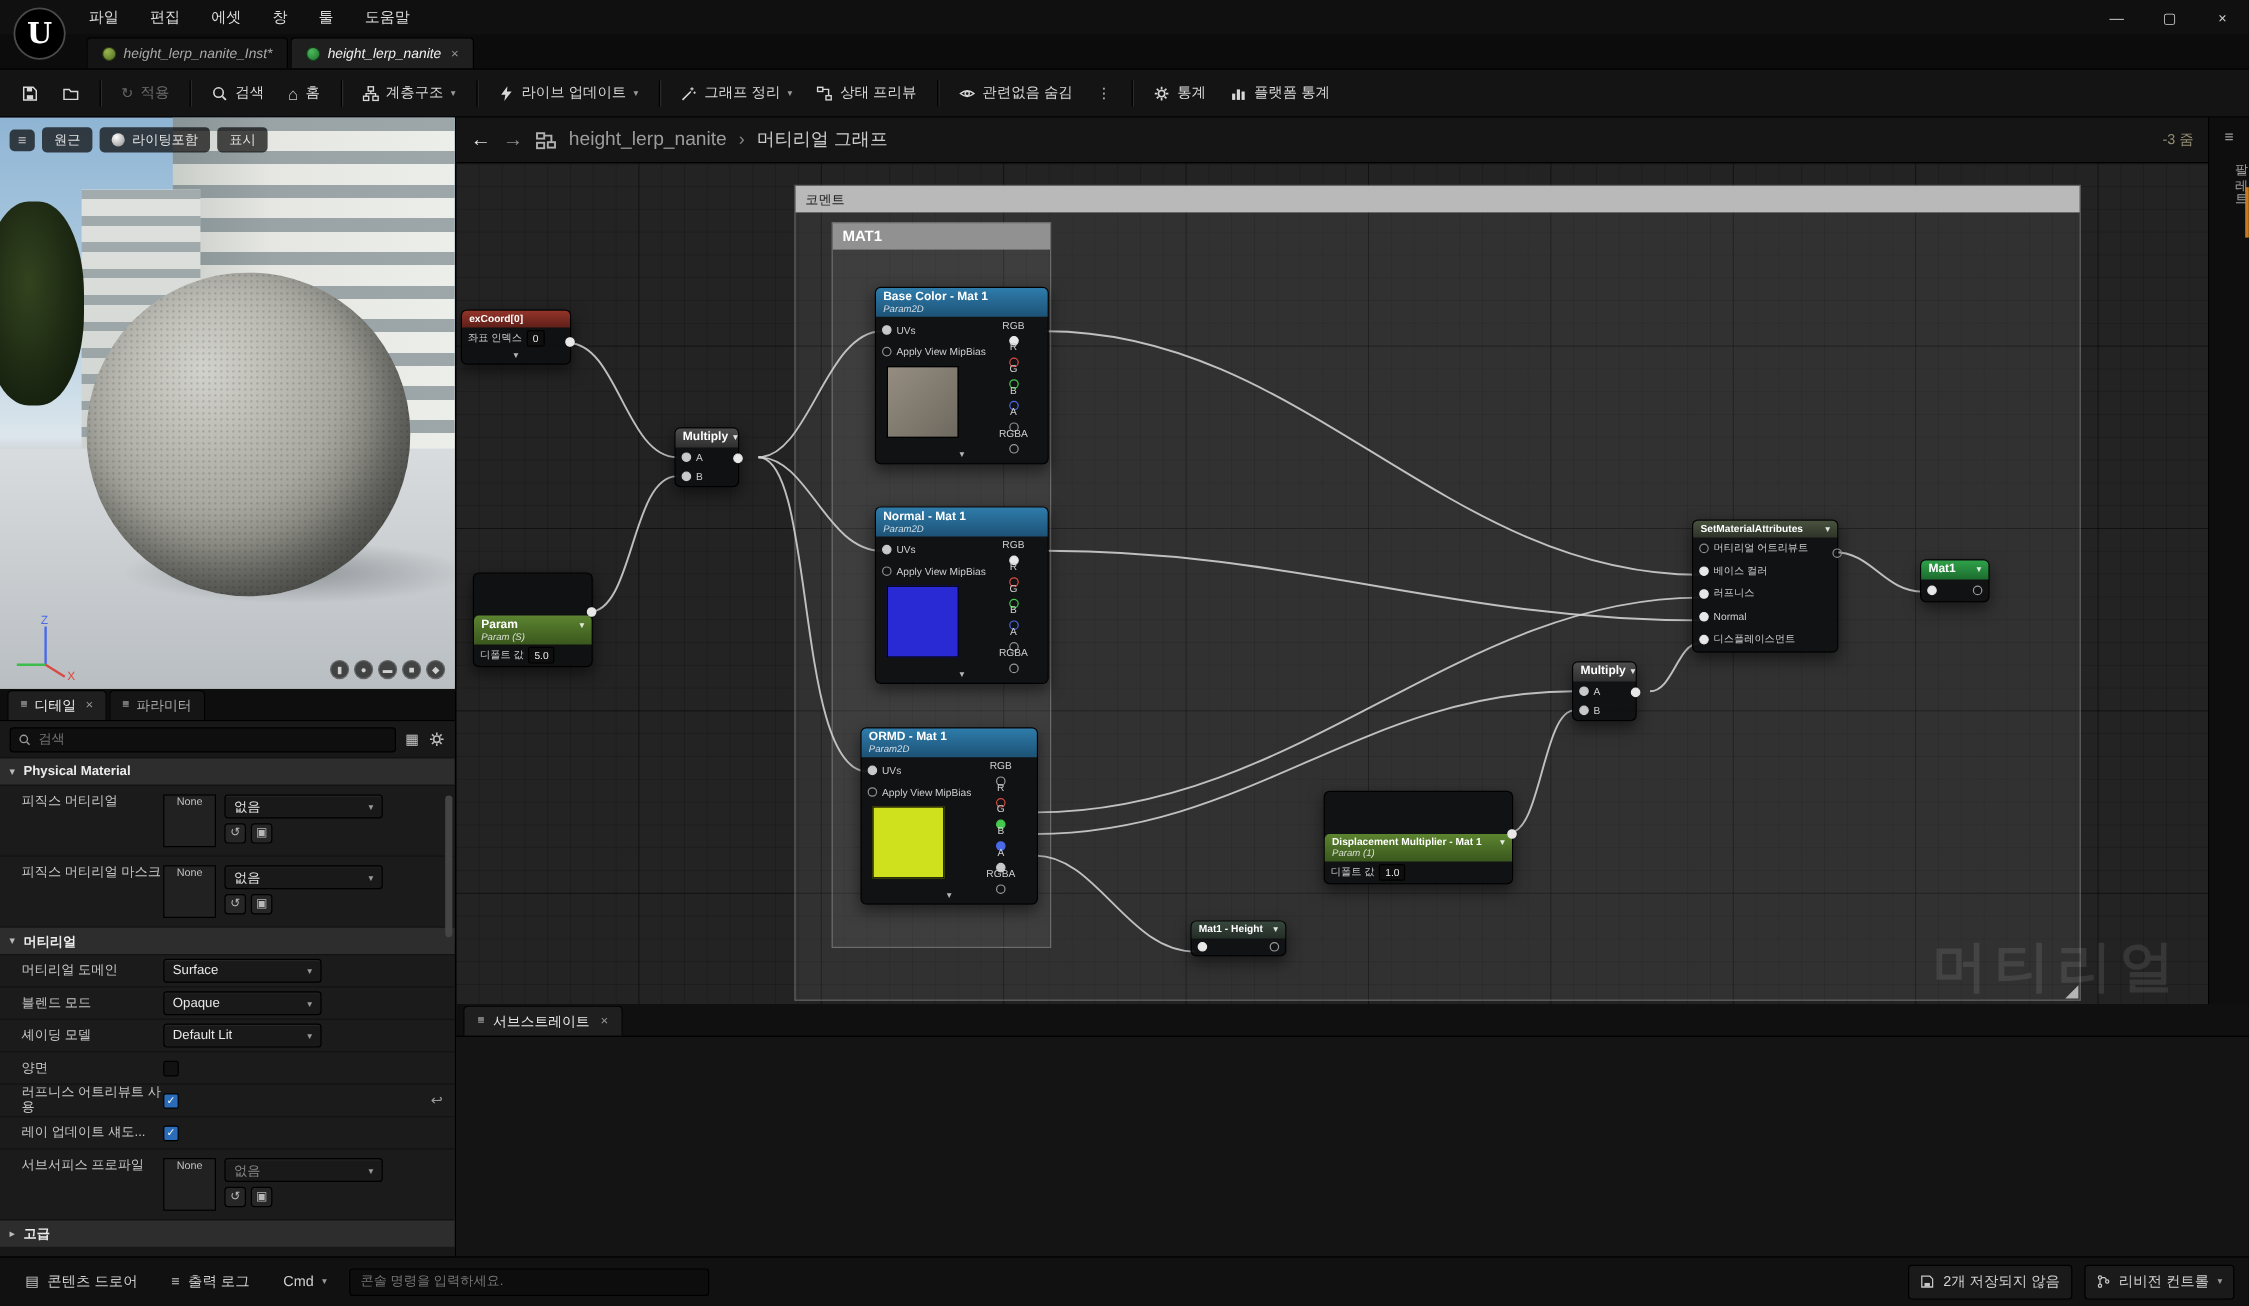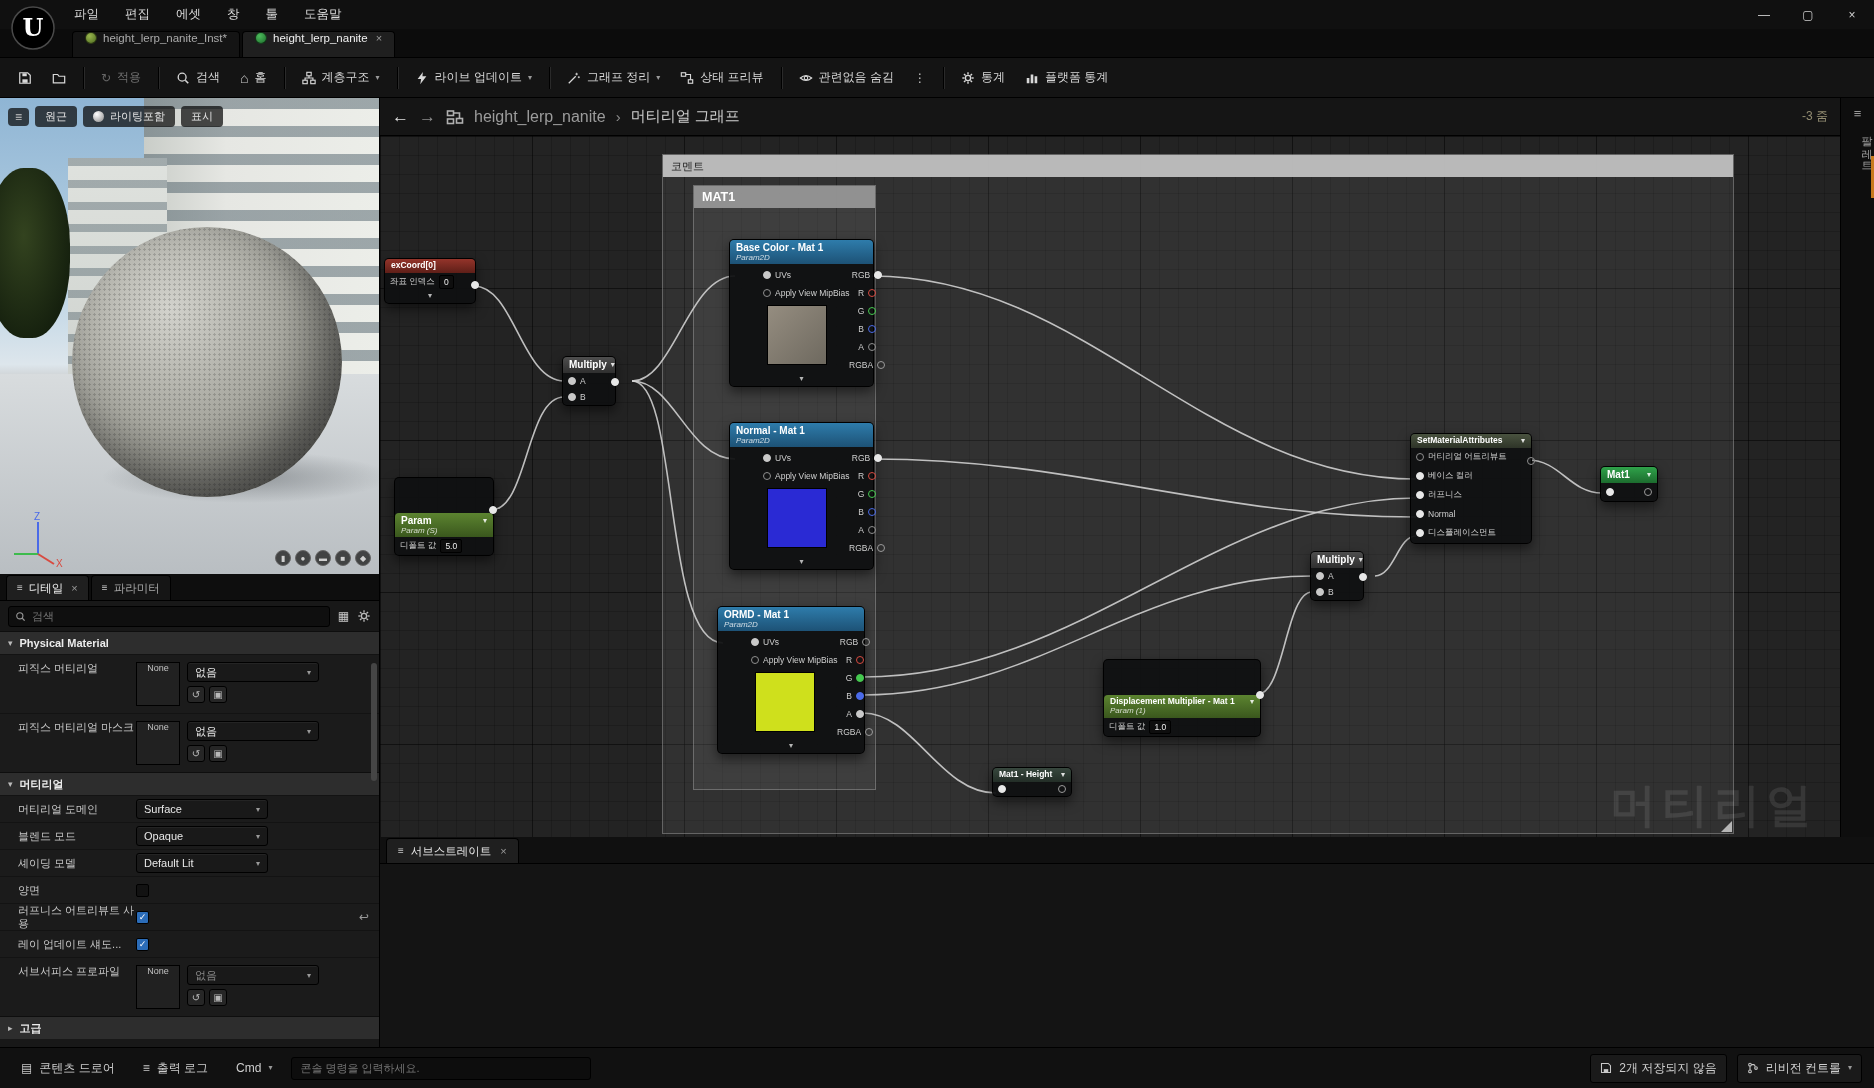--- a/index.html
+++ b/index.html
@@ -11,21 +11,21 @@
   
   #titlebar{position:absolute;top:0;left:0;right:0;height:29px;background:#101010;display:flex;align-items:center;}
   #ue-logo{position:absolute;left:10px;top:5px;width:46px;height:46px;z-index:20;}
   #menu{display:flex;gap:26px;margin-left:74px;font-size:12.5px;color:#dcdcdc;}
   #menu span{cursor:default;}
   #win-controls{margin-left:auto;display:flex;gap:0;}
   #win-controls span{width:44px;height:29px;display:flex;align-items:center;justify-content:center;font-size:12px;color:#cfcfcf;}
 
   
   #tabbar{position:absolute;top:29px;left:0;right:0;height:28px;background:#0c0c0c;display:flex;align-items:flex-end;padding-left:72px;gap:2px;}
-  .atab{display:flex;align-items:flex-start;gap:6px;height:26px;padding:0 12px;font-size:11.5px;background:#141414;color:#ababab;border:1px solid #000;border-bottom:none;border-radius:4px 4px 0 0;}
+  .atab{display:flex;align-items:center;gap:6px;height:26px;padding:0 12px;font-size:11.5px;background:#141414;color:#ababab;border:1px solid #000;border-bottom:none;border-radius:4px 4px 0 0;font-style:italic;}
   .atab.active{background:#1f1f1f;color:#f0f0f0;}
   .tab-ic{width:12px;height:12px;border-radius:50%;flex:none;border:1px solid rgba(0,0,0,.6);}
   .tab-ic.inst{background:radial-gradient(circle at 35% 30%,#9ab64e,#4c6a1f);}
   .tab-ic.mat{background:radial-gradient(circle at 35% 30%,#4dbb5c,#1d6e2c);}
   .tab-close{font-size:11px;color:#9a9a9a;margin-left:2px;}
 
   
   #toolbar{position:absolute;top:57px;left:0;right:0;height:41px;background:#141414;border-top:1px solid #000;border-bottom:1px solid #000;display:flex;align-items:center;gap:4px;padding:0 10px;}
   .tbtn{display:flex;align-items:center;gap:6px;padding:5px 8px;border-radius:3px;font-size:12px;color:#d8d8d8;white-space:nowrap;}
   .tbtn .dd{font-size:8px;color:#9a9a9a;}
@@ -120,28 +120,28 @@
   .hdr-sma{background:linear-gradient(180deg,#49523f,#2e3428);}
   .hdr-hgt{background:linear-gradient(180deg,#37473d,#232e27);}
 
   .pin{width:8px;height:8px;border-radius:50%;border:1.5px solid #9a9a9a;flex:none;}
   .pin.f{background:#e8e8e8;border-color:#e8e8e8;}
   .pin.pr{border-color:#d84a40;}
   .pin.pg{border-color:#45c94f;} .pin.pg.f{background:#45c94f;}
   .pin.pb{border-color:#4a6ae8;} .pin.pb.f{background:#4a6ae8;}
   .pin.pgr{border-color:#8f8f8f;} .pin.pgr.f{background:#c9c9c9;border-color:#c9c9c9;}
   .prow{display:flex;align-items:center;gap:4px;height:18px;padding:0 5px;font-size:8.5px;color:#cfcfcf;white-space:nowrap;}
-  .prow.or{justify-content:center;}
+  .prow.or{justify-content:flex-start;flex-direction:column;}
   .nfoot{text-align:center;font-size:8px;color:#b5b5b5;padding:0 0 3px;}
   .outpin{position:absolute;right:-4px;}
   .vbox{background:#0e0e0e;border:1px solid #000;border-radius:2px;padding:0 4px;font-size:8.5px;color:#efefef;line-height:12px;}
 
   .tex-node{width:145px;}
   .tex-body{display:flex;padding-top:2px;}
-  .tcl{width:86px;margin-left:28px;}
+  .tcl{width:86px;}
   .tcr{flex:1;}
   .texprev{width:60px;height:60px;margin:3px 0 2px 9px;border:1px solid #000;}
   .prev-base{background:linear-gradient(135deg,#958d80,#6e695f);}
   .prev-normal{background:#2a2ad4;}
   .prev-ormd{background:#cfe01c;}
 
   .mul-node{width:54px;}
   .sma-node{width:122px;}
   .sma-node .prow{font-size:8.5px;height:19px;}
   .res-node{width:58px;}

